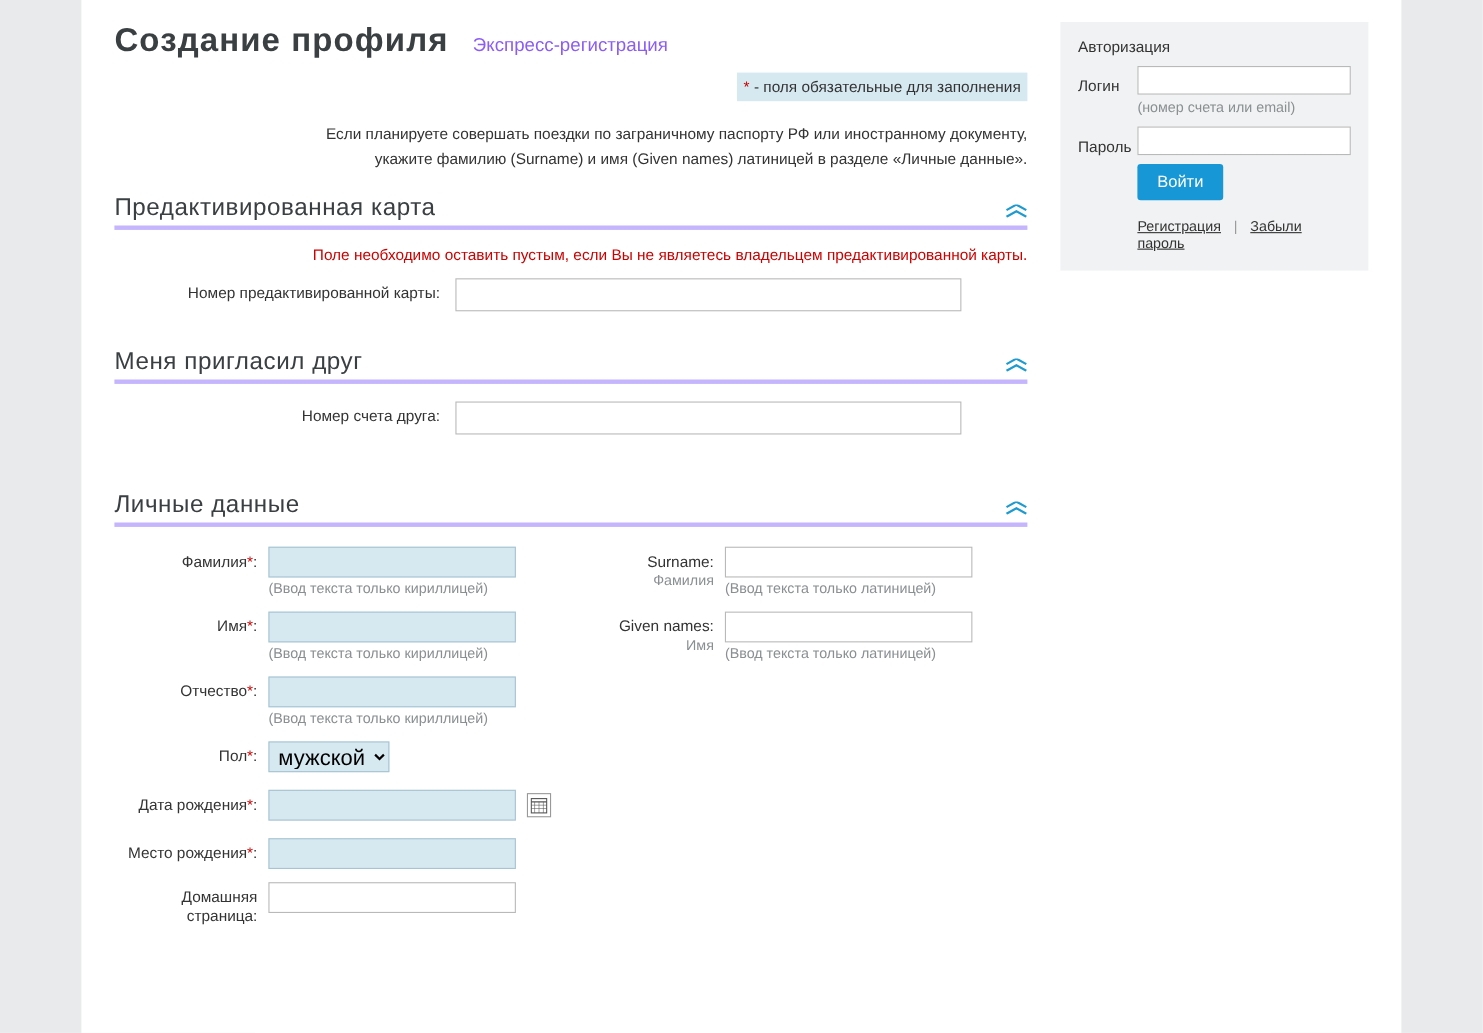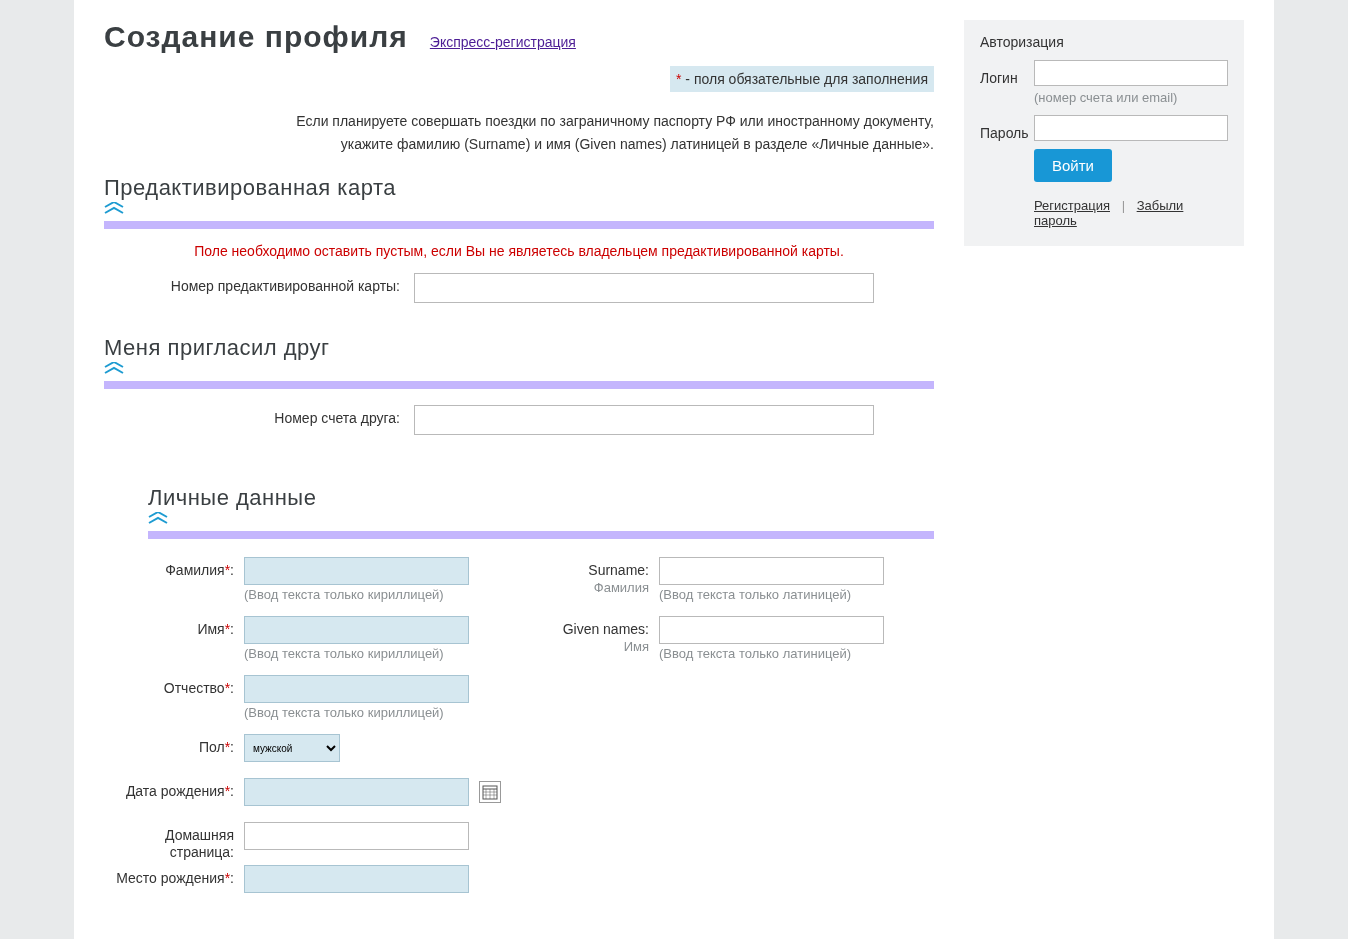--- a/index.html
+++ b/index.html
@@ -4,47 +4,47 @@
   <style>
     * { box-sizing: border-box; margin: 0; padding: 0; }
     body { font-family: Arial, Helvetica, sans-serif; background: #e8eaeb; font-size: 14px; color: #333; }
     .page { max-width: 1200px; margin: 0 auto; background: #fff; padding: 20px 30px 50px 30px; min-height: 939px; }
     .layout { display: flex; gap: 30px; }
     .main { flex: 1; min-width: 0; }
     .side { width: 280px; flex-shrink: 0; }
 
     .title-row { display: flex; align-items: baseline; gap: 22px; margin-bottom: 12px; text-align: center; }
     .page-title { font-size: 30px; font-weight: 600; color: #3a3f42; letter-spacing: 1px; }
-    .express-link { font-size: 14px; color: #4c1d95; text-decoration: underline; cursor: pointer; }
+    .express-link { font-size: 17px; color: #8b5cf6; cursor: pointer; }
 
     .info-right { text-align: right; margin-bottom: 20px; font-size: 14px; color: #333; line-height: 1.6; }
     .req-hint { background: #d6e8f0; display: inline-block; padding: 2px 6px; margin-bottom:4px;}
     .req-hint .red { color: #c00; }
 
-    .section-head { display: flex; justify-content: space-between; align-items: flex-start; border-bottom: 8px solid #c4b5fd; padding-bottom: 4px; margin-top: 18px; margin-bottom: 14px; flex-direction: column; }
+    .section-head { display: flex; justify-content: space-between; align-items: flex-end; border-bottom: 4px solid #c4b5fd; padding-bottom: 4px; margin-top: 18px; margin-bottom: 14px; }
     .section-title { font-size: 22px; font-weight: 500; color: #3a3f42; letter-spacing: 0.5px; }
     .collapse-icon svg { width: 20px; height: 12px; cursor: pointer; }
 
-    .hint-red { color: #c00; text-align: center; margin: 8px 0 14px 0; font-size: 14px; }
+    .hint-red { color: #c00; text-align: right; margin: 8px 0 14px 0; font-size: 14px; }
 
     .row { display: flex; align-items: flex-start; margin-bottom: 6px; }
     .label-cell { width: 310px; text-align: right; padding-right: 14px; padding-top: 5px; font-size: 14px; color: #333; }
     .input-cell { flex: 1; }
     .wide-input { width: 460px; height: 30px; border: 1px solid #b9b9b9; padding: 3px 6px; font-size: 14px; }
 
     .two-col { display: flex; margin-top: 18px; }
     .col { flex: 1; }
     .pd-row { display: flex; align-items: flex-start; margin-bottom: 4px; }
     .pd-label { width: 140px; text-align: right; padding-right: 10px; padding-top: 5px; font-size: 14px; color: #333; line-height: 1.2;}
     .pd-sublabel { color: #8a8f92; font-size: 13px; }
     .req { color: #c00; }
     .pd-input-wrap { flex: 1; }
     .pd-input { width: 225px; height: 28px; border: 1px solid #a7c4d2; background: #d6e8f0; padding: 3px 6px; font-size: 14px; }
     .pd-input.plain { border: 1px solid #b9b9b9; background: #fff; }
-    .pd-select { width: 96px; height: 28px; border: 1px solid #a7c4d2; background: #d6e8f0; padding: 2px 4px; font-size: 10px; }
+    .pd-select { width: 110px; height: 28px; border: 1px solid #a7c4d2; background: #d6e8f0; padding: 2px 4px; font-size: 20px; }
     .pd-hint { color: #8a8f92; font-size: 13px; margin: 2px 0 10px 0; }
 
     .cal-wrap { display:flex; align-items:center; gap:10px;}
     .cal-icon { width:22px; height:22px; border:1px solid #999; display:flex; align-items:center; justify-content:center; cursor:pointer; }
     .cal-icon svg { width:16px; height:16px; }
 
     
     .auth-box { background: #f1f2f3; padding: 14px 16px 18px 16px; }
     .auth-title { font-size: 14px; color: #333; margin-bottom: 10px; }
     .auth-row { display: flex; align-items: flex-end; margin-bottom: 4px; }
@@ -102,21 +102,21 @@
               <path d="M1 5 L10 0 L19 5" fill="none" stroke="#1d9bd1" stroke-width="2"></path>
               <path d="M1 11 L10 6 L19 11" fill="none" stroke="#1d9bd1" stroke-width="2"></path>
             </svg>
         </span>
       </div>
       <div class="row" style="margin-top:16px;">
         <div class="label-cell">Номер счета друга:</div>
         <div class="input-cell"><input type="text" class="wide-input" style=""></div>
       </div>
 
-      <div class="section-head" style="margin-top:50px;margin-left:44px;">
+      <div class="section-head" style="margin-top:50px;">
         <div class="section-title">Личные данные</div>
         <span class="collapse-icon">
           <svg viewBox="0 0 20 12">
               <path d="M1 5 L10 0 L19 5" fill="none" stroke="#1d9bd1" stroke-width="2"></path>
               <path d="M1 11 L10 6 L19 11" fill="none" stroke="#1d9bd1" stroke-width="2"></path>
             </svg>
         </span>
       </div>
 
       <div class="two-col">
@@ -160,30 +160,30 @@
                     <line x1="1" y1="5" x2="15" y2="5" stroke="#555"></line>
                     <line x1="4" y1="5" x2="4" y2="15" stroke="#555" stroke-width="0.5"></line>
                     <line x1="8" y1="5" x2="8" y2="15" stroke="#555" stroke-width="0.5"></line>
                     <line x1="12" y1="5" x2="12" y2="15" stroke="#555" stroke-width="0.5"></line>
                     <line x1="1" y1="8" x2="15" y2="8" stroke="#555" stroke-width="0.5"></line>
                     <line x1="1" y1="11" x2="15" y2="11" stroke="#555" stroke-width="0.5"></line>
                   </svg>
               </span>
             </div>
           </div>
-          <div class="pd-row">
-            <div class="pd-label">Домашняя страница:</div>
-            <div class="pd-input-wrap">
-              <input type="text" class="pd-input plain" style="">
-            </div>
-          </div>
           <div class="pd-row" style="margin-bottom:12px;">
             <div class="pd-label"><span>Место рождения</span><span class="req">*</span><span>:</span></div>
             <div class="pd-input-wrap">
               <input type="text" class="pd-input" style="">
+            </div>
+          </div>
+          <div class="pd-row">
+            <div class="pd-label">Домашняя страница:</div>
+            <div class="pd-input-wrap">
+              <input type="text" class="pd-input plain" style="">
             </div>
           </div>
         </div>
 
         <div class="col">
           <div class="pd-row">
             <div class="pd-label">
               <span>Surname:</span><br>
               <span class="pd-sublabel">Фамилия</span>
             </div>

